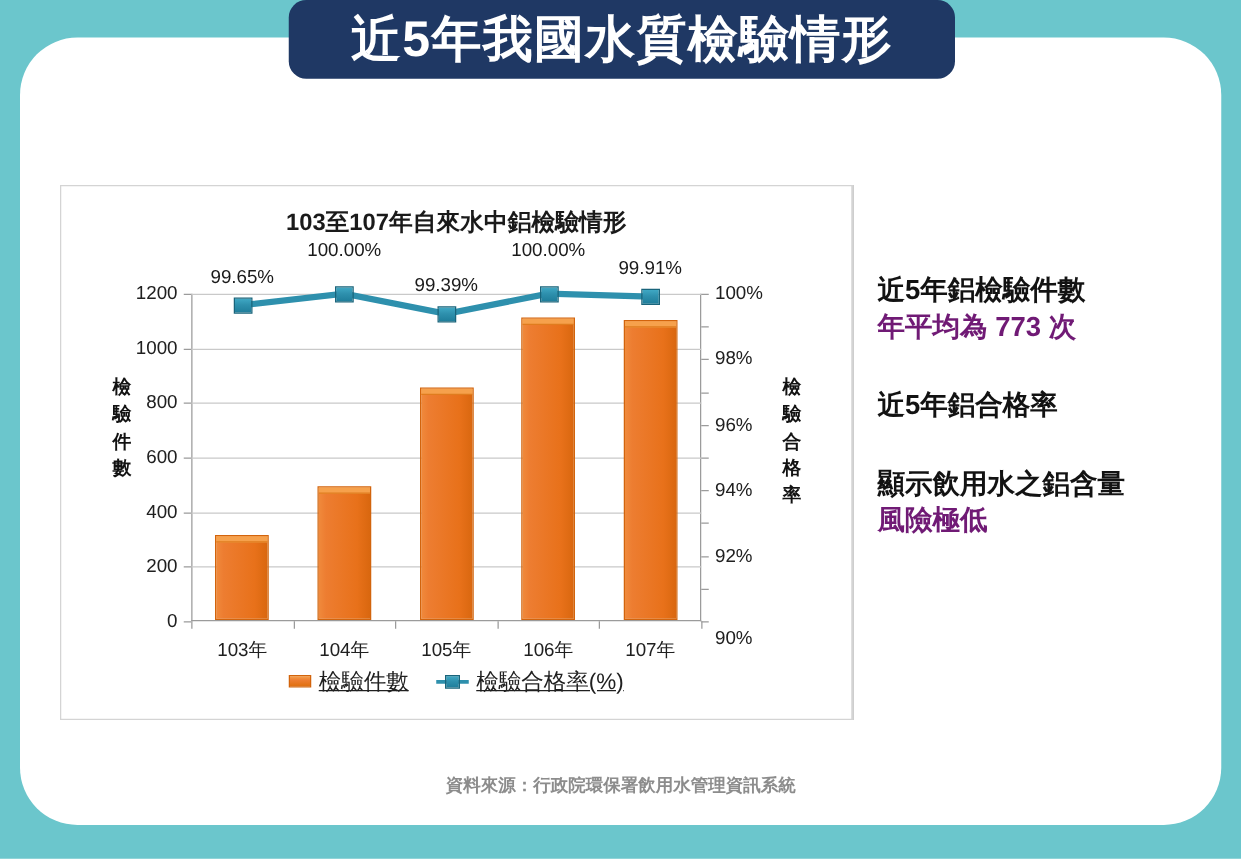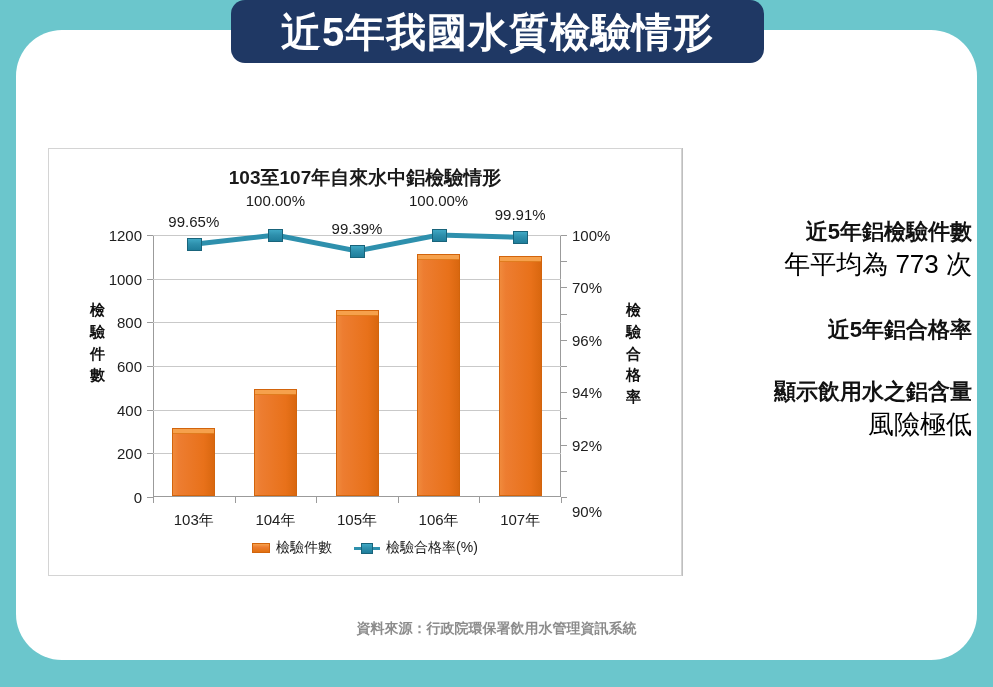--- a/index.html
+++ b/index.html
@@ -216,23 +216,24 @@
     bottom: 18px;
     display: flex;
     align-items: center;
     justify-content: center;
     gap: 22px;
   }
   .legend-item {
     display: flex;
     align-items: center;
     gap: 6px;
-    font-size: 14px;
+    font-size: 18px;
     color: #202020;
     white-space: nowrap;
+    text-decoration: underline;
   }
   .swatch-bar {
     width: 18px;
     height: 10px;
     background: linear-gradient(to bottom, #F6A14C 0%, #ED7D31 40%, #E0700F 100%);
     border: 1px solid #D2640C;
     box-sizing: border-box;
   }
   .swatch-line {
     position: relative;
@@ -256,36 +257,35 @@
     background: linear-gradient(to bottom, #3FA8C4 0%, #2E90AD 45%, #1F7E9B 100%);
     border: 1px solid #19647B;
     box-sizing: border-box;
   }
   
   .facts {
     position: absolute;
     left: 702px;
     top: 218px;
     width: 270px;
-    text-align: right;
   }
   .fact {
     margin-bottom: 34px;
   }
   .fact-head {
     font-size: 22px;
     font-weight: bold;
     color: #121212;
     line-height: 1.3;
     white-space: nowrap;
   }
   .fact-sub {
-    font-size: 26px;
-    font-weight: normal;
-    color: #000000;
+    font-size: 22px;
+    font-weight: bold;
+    color: #701a75;
     line-height: 1.35;
     white-space: nowrap;
   }
   
   .source {
     position: absolute;
     left: 0;
     top: 620px;
     width: 993px;
     text-align: center;
@@ -334,21 +334,21 @@
         <div class="ylabel-left" style="top: 0px;">1200</div>
         <div class="tick-right" style="top: 262px;"></div>
         <div class="ylabel-right" style="top: 276px;">90%</div>
         <div class="tick-right" style="top: 209.6px;"></div>
         <div class="ylabel-right" style="top: 209.6px;">92%</div>
         <div class="tick-right" style="top: 157.2px;"></div>
         <div class="ylabel-right" style="top: 157.2px;">94%</div>
         <div class="tick-right" style="top: 104.8px;"></div>
         <div class="ylabel-right" style="top: 104.8px;">96%</div>
         <div class="tick-right" style="top: 52.4px;"></div>
-        <div class="ylabel-right" style="top: 52.4px;">70%</div>
+        <div class="ylabel-right" style="top: 52.4px;">98%</div>
         <div class="tick-right" style="top: 0px;"></div>
         <div class="ylabel-right" style="top: 0px;">100%</div>
         <div class="tick-right" style="top: 235.8px;"></div>
         <div class="tick-right" style="top: 183.4px;"></div>
         <div class="tick-right" style="top: 131px;"></div>
         <div class="tick-right" style="top: 78.6px;"></div>
         <div class="tick-right" style="top: 26.2px;"></div>
         <div class="bar" style="left: 19.3px; width: 43px; height: 67.6833px;"></div>
         <div class="tick-bottom" style="left: 0px;"></div>
         <div class="xlabel" style="left: 40.8px;">103年</div>

